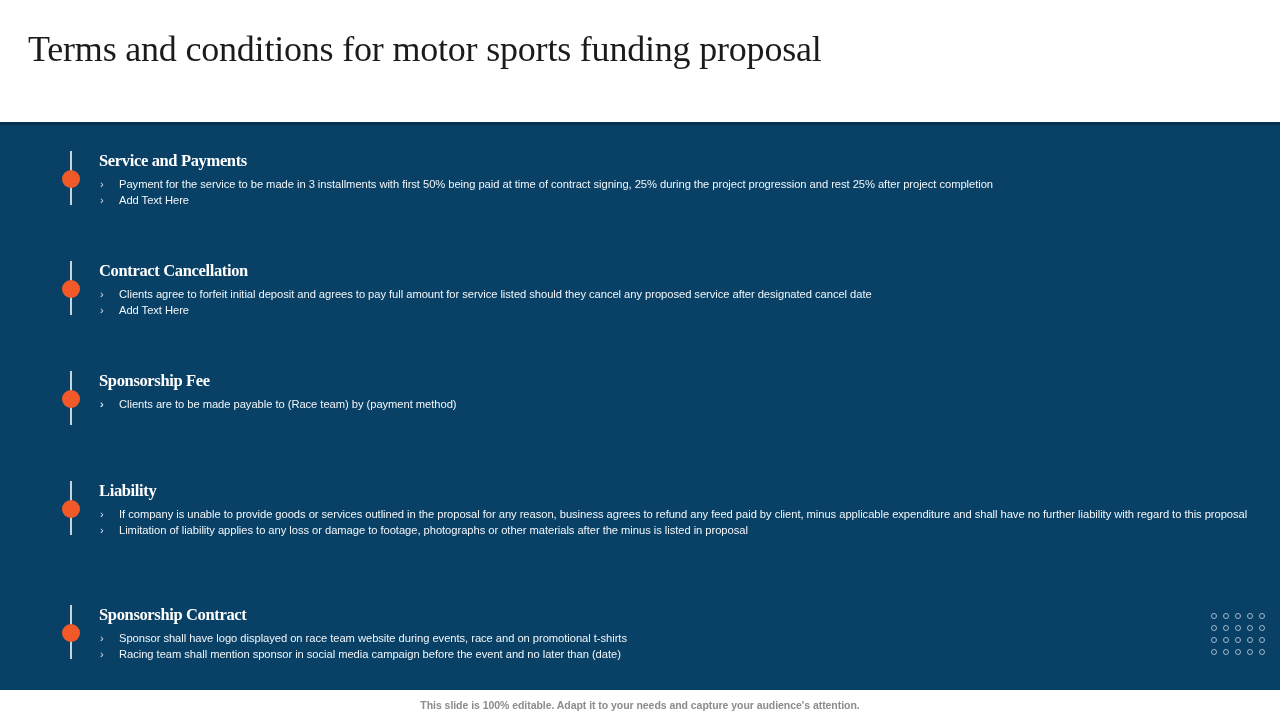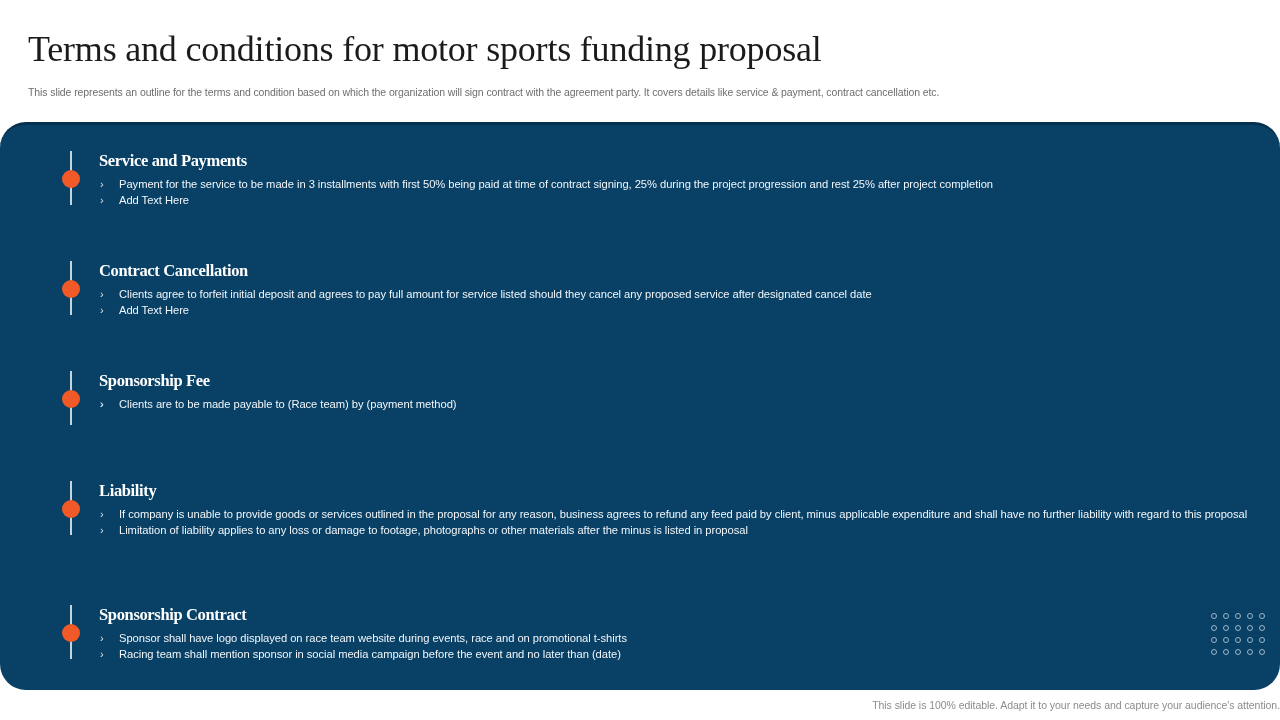--- a/index.html
+++ b/index.html
@@ -41,21 +41,20 @@
   }
 
   
   .panel {
     position:absolute;
     left:0; top:122px;
     width:1280px; height:568px;
     background:#084066;
     border-top:3px solid #05314f;
     overflow:hidden;
-    border-radius:26px;
   }
 
   
   .section {
     position:absolute;
     left:0;
     width:1280px;
   }
   .marker {
     position:absolute;
@@ -132,35 +131,35 @@
   }
 
   
   .footer {
     position:absolute;
     left:0; top:690px;
     width:1280px; height:30px;
     background:#ffffff;
     display:flex;
     align-items:center;
-    justify-content:flex-end;
+    justify-content:center;
+    font-weight:bold;
   }
   .footer-text {
     font-family:"Liberation Sans", sans-serif;
     font-size:10.5px;
     color:#8c8c8c;
     letter-spacing:-0.05px;
   }
 </style>
 </head>
 <body>
 
 <div class="header">
   <div class="slide-title">Terms and conditions for motor sports funding proposal</div>
-  <div class="slide-subtitle">This slide represents an outline for the terms and condition based on which the organization will sign contract with the agreement party. It covers details like service &amp; payment, contract cancellation etc.</div>
 </div>
 
 <div class="panel">
   <div id="sections-host">
       <div class="section" style="top: 26px;">
         <div class="marker">
           <div class="stem"></div>
           <div class="dot"></div>
         </div>
         <div class="sec-body">

